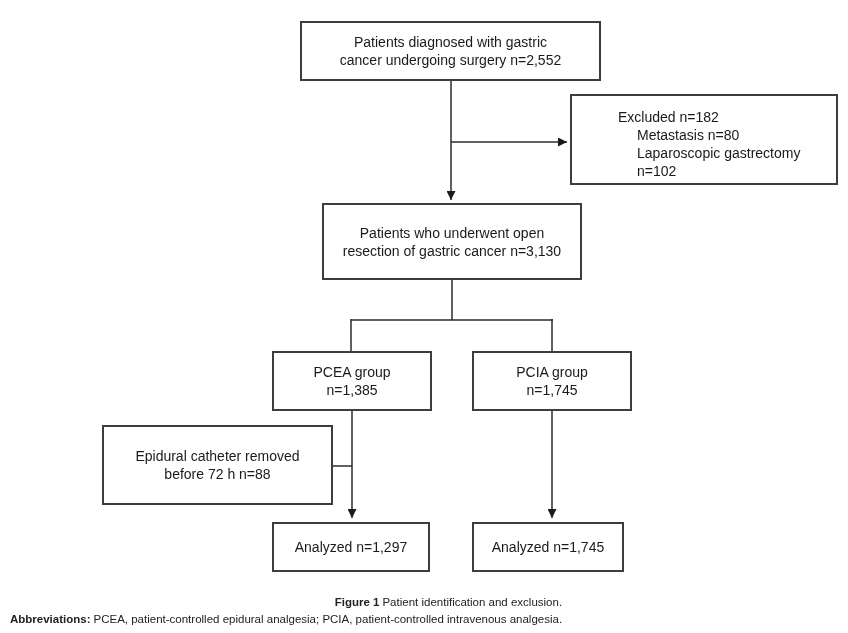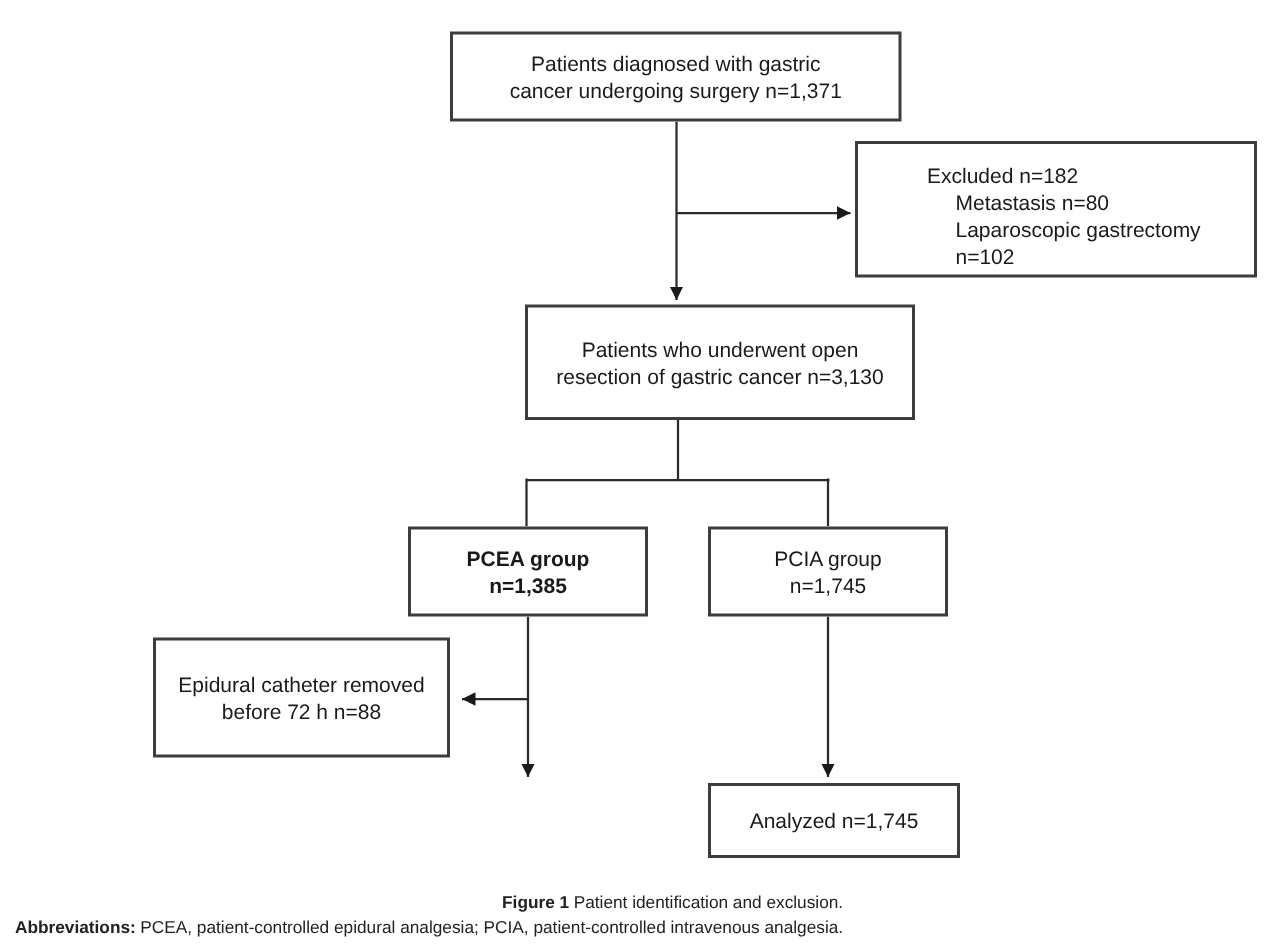--- a/index.html
+++ b/index.html
@@ -31,26 +31,26 @@
     align-items: center;
     text-align: center;
   }
   .node span { display: block; white-space: nowrap; }
 
   .node-diagnosed      { left: 300px; top: 21px;  width: 301px; height: 60px; }
   .node-excluded       { left: 570px; top: 94px;  width: 268px; height: 91px;
                          justify-content: flex-start; align-items: flex-start;
                          text-align: left; padding: 12px 0 6px 46px; }
   .node-excluded .indent { margin-left: 19px; }
-  .node-open-resection { left: 322px; top: 203px; width: 260px; height: 77px; margin-left: 28px; }
-  .node-pcea           { left: 272px; top: 351px; width: 160px; height: 60px; font-weight: bold; }
+  .node-open-resection { left: 322px; top: 203px; width: 260px; height: 77px; }
+  .node-pcea           { left: 272px; top: 351px; width: 160px; height: 60px; }
   .node-pcia           { left: 472px; top: 351px; width: 160px; height: 60px; }
-  .node-epidural       { left: 102px; top: 425px; width: 198px; height: 80px; }
+  .node-epidural       { left: 102px; top: 425px; width: 231px; height: 80px; }
   .node-analyzed-pcea  { left: 272px; top: 522px; width: 158px; height: 50px; }
-  .node-analyzed-pcia  { left: 472px; top: 522px; width: 168px; height: 50px; }
+  .node-analyzed-pcia  { left: 472px; top: 522px; width: 152px; height: 50px; }
 
   .caption {
     position: absolute;
     left: 10px; top: 594px;
     font-size: 11.5px;
     line-height: 17px;
     color: #222222;
     text-align: right;
   }
   .caption .cap-line { white-space: nowrap; }
@@ -79,21 +79,21 @@
 
     <path d="M352,411 V518" stroke="#2b2b2b" stroke-width="1.5" fill="none" marker-end="url(#arrow)"></path>
 
     <path d="M352,466 H308" stroke="#2b2b2b" stroke-width="1.5" fill="none" marker-end="url(#arrow)"></path>
 
     <path d="M552,411 V518" stroke="#2b2b2b" stroke-width="1.5" fill="none" marker-end="url(#arrow)"></path>
   </svg>
 
   <div class="node node-diagnosed">
     <span>Patients diagnosed with gastric</span>
-    <span>cancer undergoing surgery n=1,371</span>
+    <span>cancer undergoing surgery n=2,552</span>
   </div>
 
   <div class="node node-excluded">
     <span>Excluded n=182</span>
     <span class="indent">Metastasis n=80</span>
     <span class="indent">Laparoscopic gastrectomy</span>
     <span class="indent">n=102</span>
   </div>
 
   <div class="node node-open-resection">
@@ -109,20 +109,23 @@
   <div class="node node-pcia">
     <span>PCIA group</span>
     <span>n=1,745</span>
   </div>
 
   <div class="node node-epidural">
     <span>Epidural catheter removed</span>
     <span>before 72 h n=88</span>
   </div>
 
+  <div class="node node-analyzed-pcea">
+    <span>Analyzed n=1,297</span>
+  </div>
 
   <div class="node node-analyzed-pcia">
     <span>Analyzed n=1,745</span>
   </div>
 
   <div class="caption">
     <div class="cap-line">
       <b>Figure 1</b><span>Patient identification and exclusion.</span>
     </div>
     <div class="cap-line">

